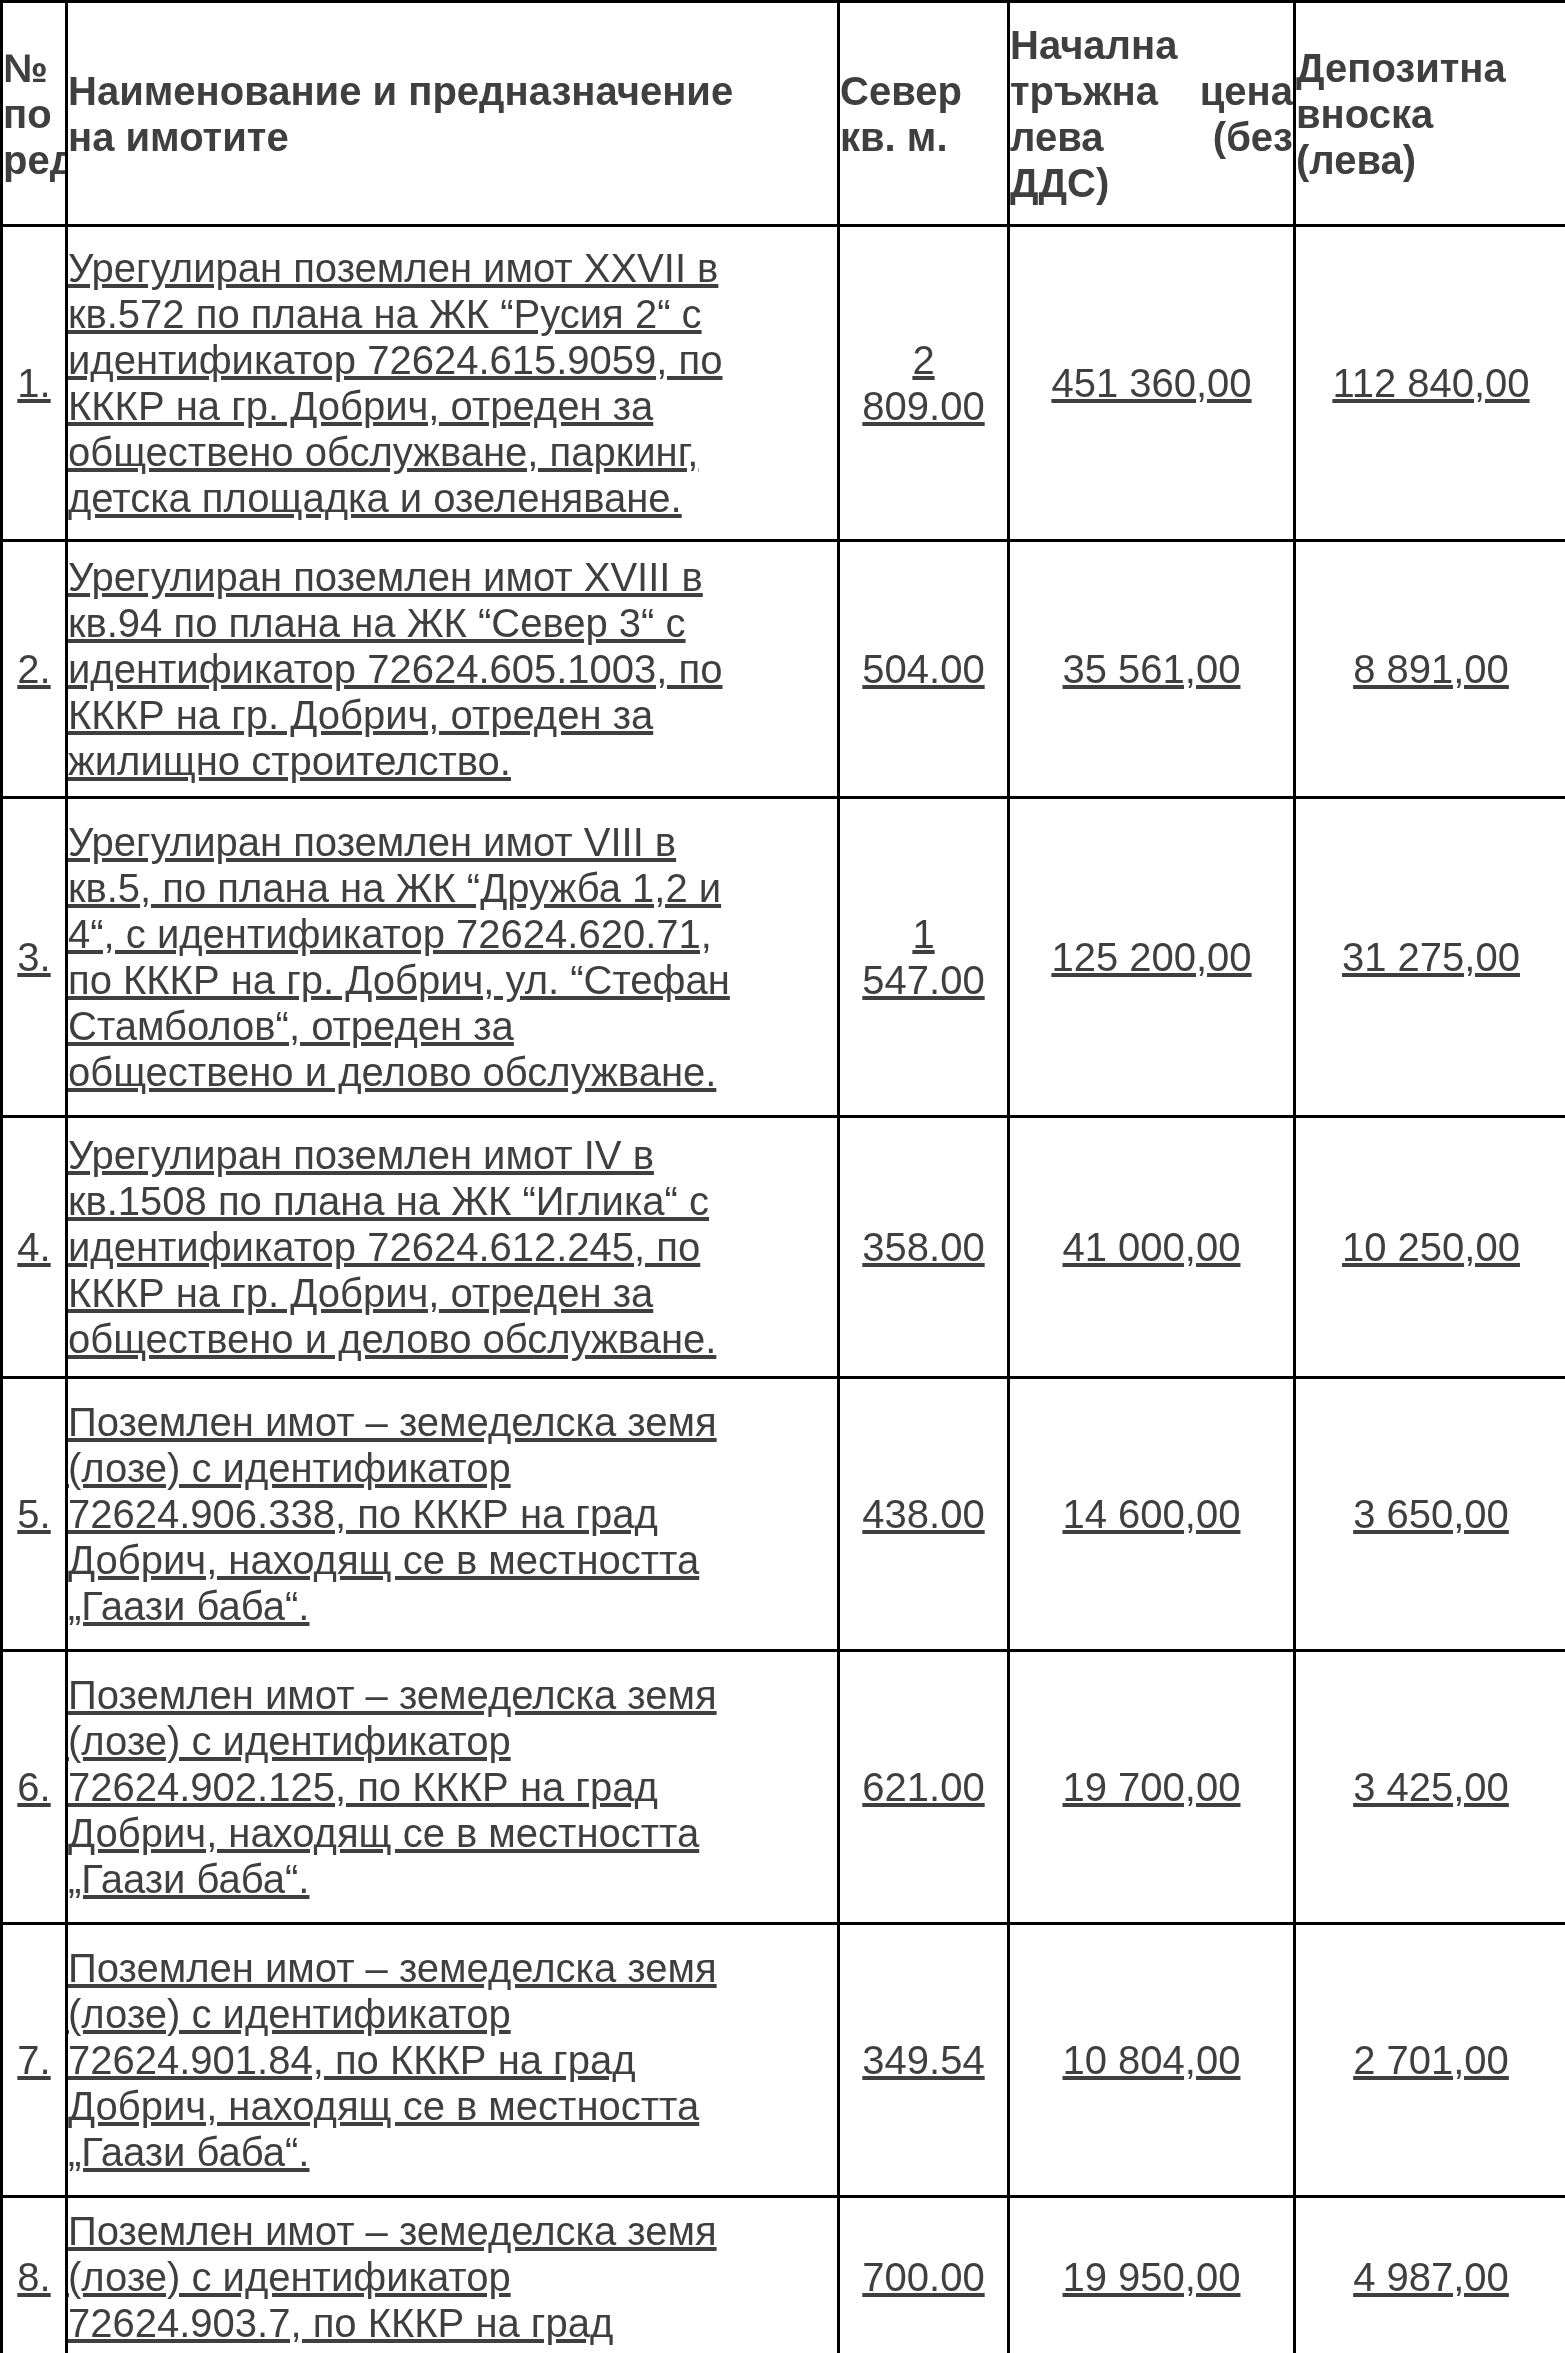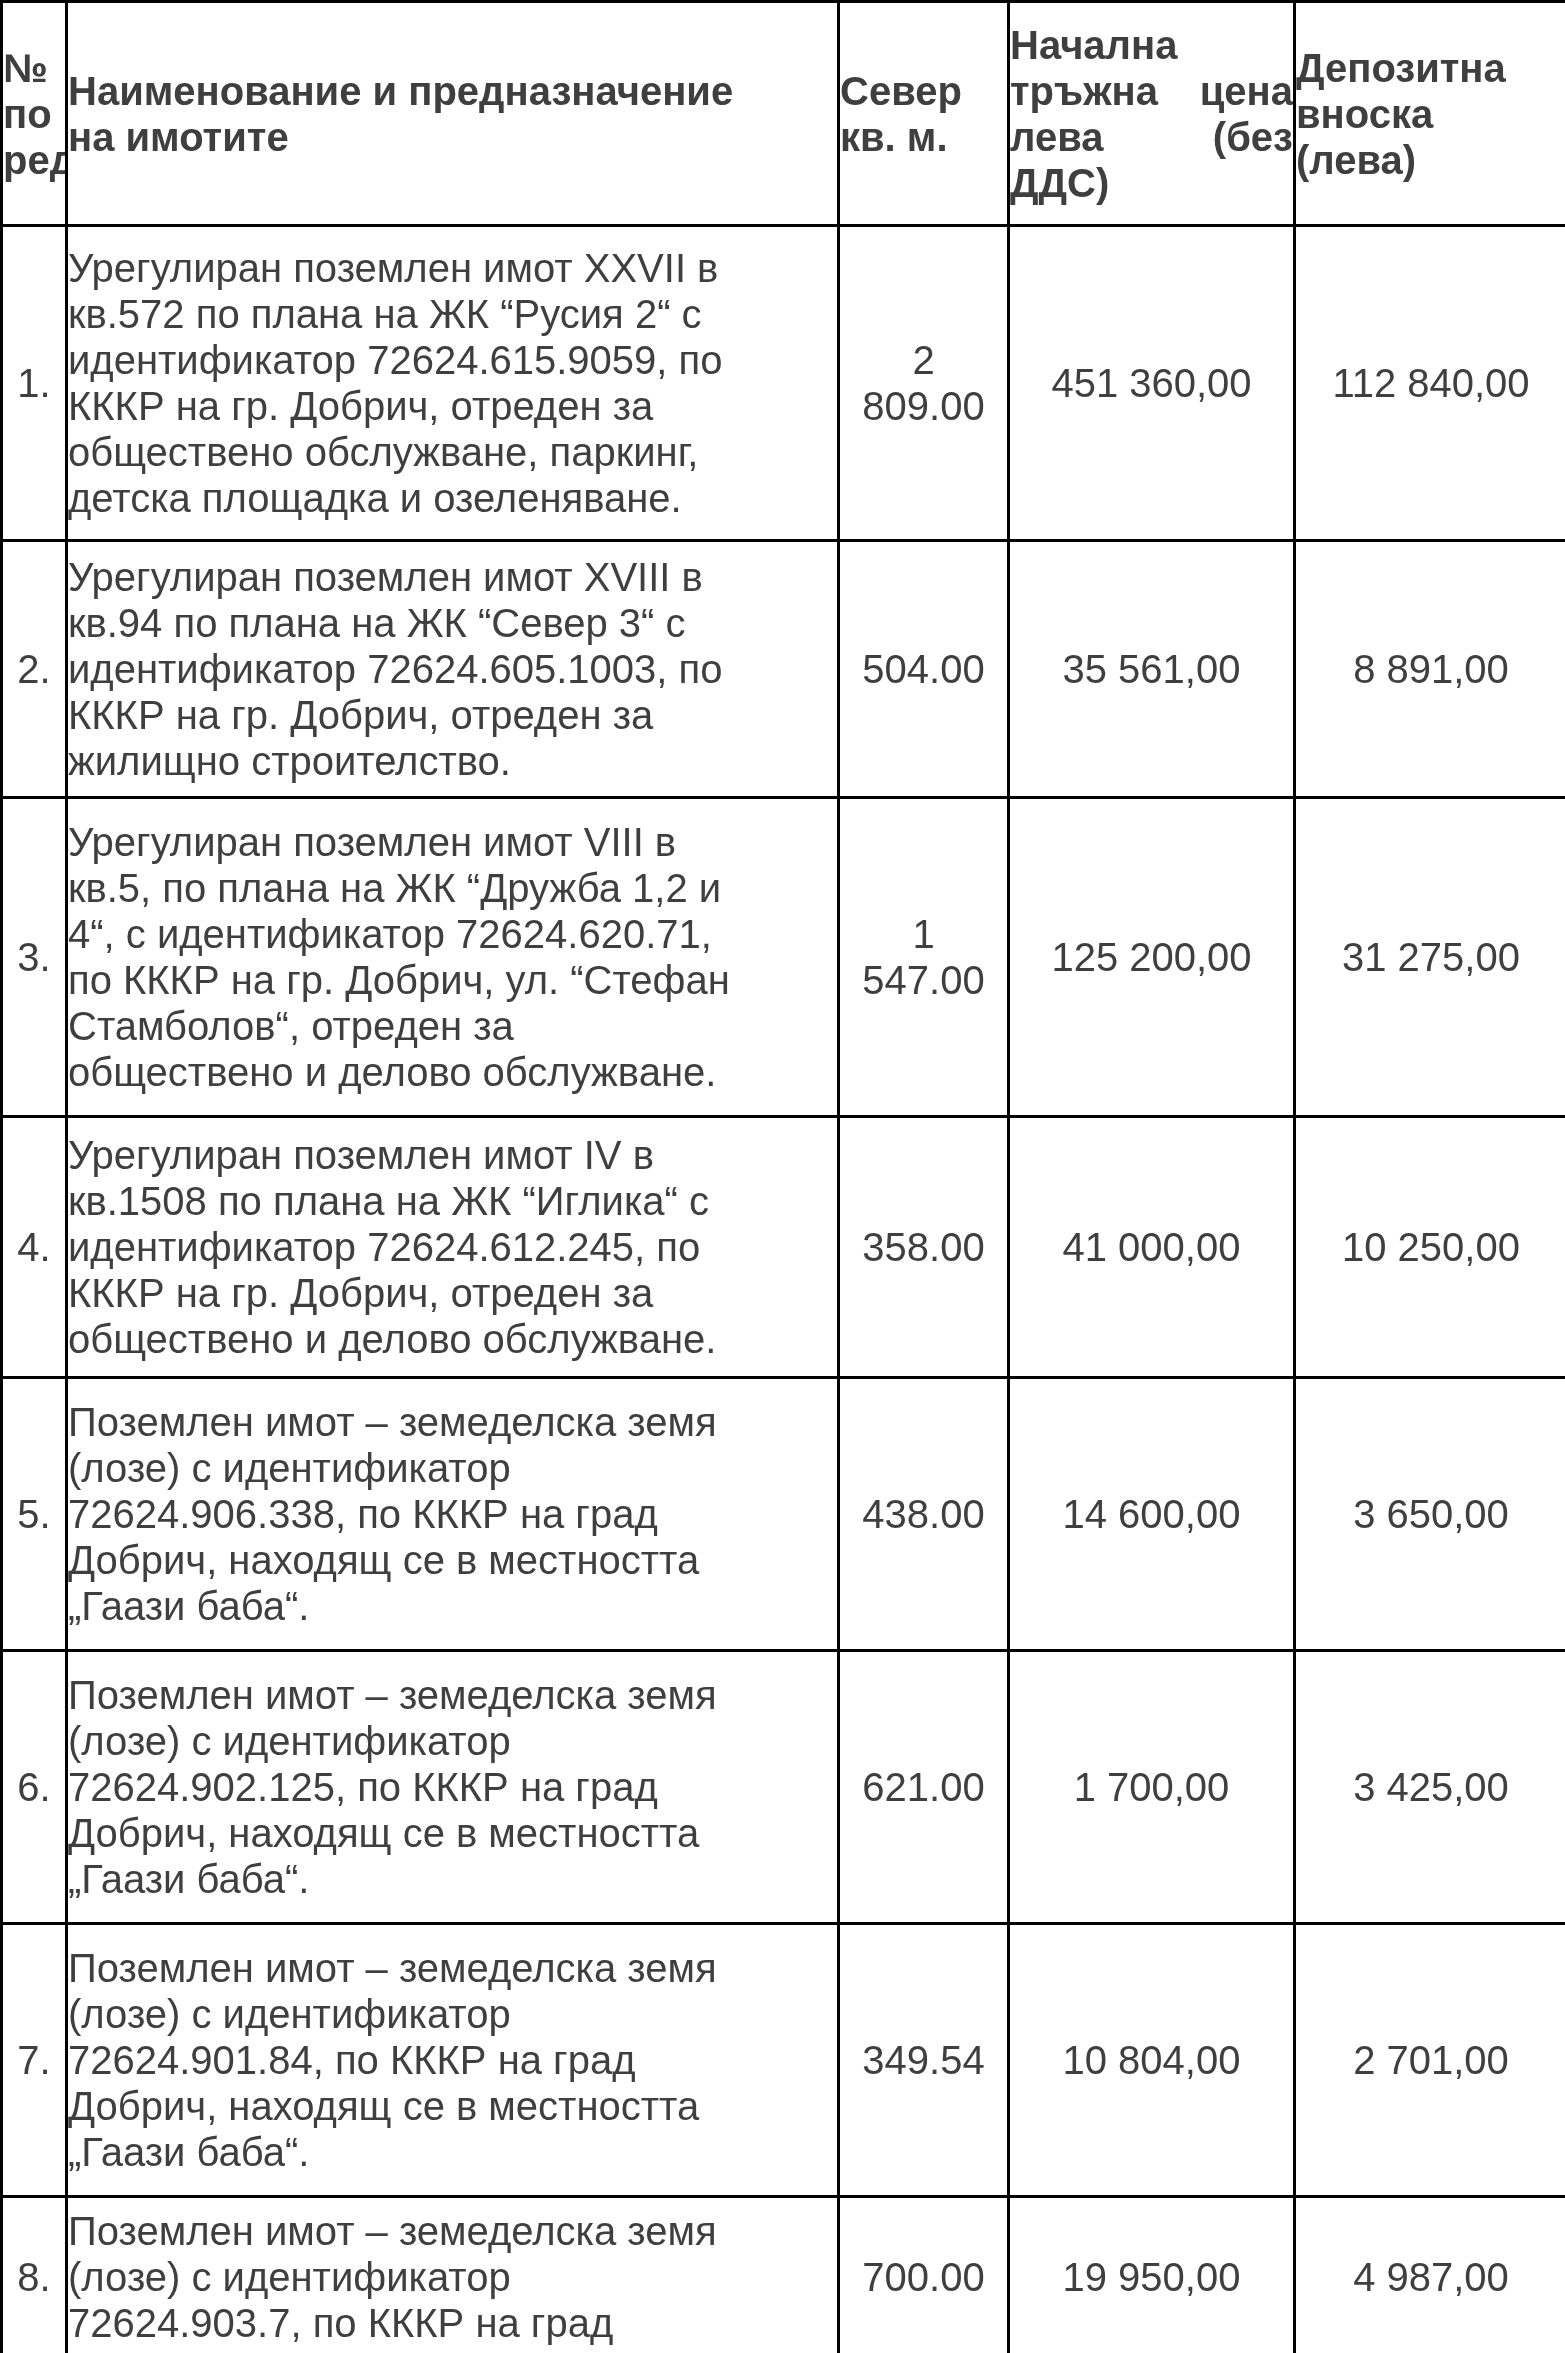--- a/index.html
+++ b/index.html
@@ -36,21 +36,21 @@
     border: 3.3px solid var(--border-color);
     vertical-align: middle;
     font-size: 40px;
     line-height: 46px;
     padding: 0;
     overflow: hidden;
   }
   table.props tr:last-child td { border-bottom: none; }
 
   th { font-weight: 700; text-align: left; }
-  td { font-weight: 400; }
+  td { font-weight: 400; text-decoration: underline; }
 
   .pre { white-space: pre-line; }
 
   
   th.h-num     { padding-left: 10px; }
   th.h-name    { padding-left: 11.6px; padding-right: 8.3px; margin-left: 7px; }
   th.h-area    { padding-left: 11.6px; }
   th.h-price   { padding-left: 10px; padding-right: 10px; text-align: justify; }
   th.h-deposit { padding-left: 11.6px; }
 
@@ -156,21 +156,21 @@
       <td class="c-val">3 650,00</td>
     </tr>
     <tr class="r-6">
       <td class="c-num">6.</td>
       <td class="c-name pre">Поземлен имот – земеделска земя
 (лозе) с идентификатор
 72624.902.125, по КККР на град
 Добрич, находящ се в местността
 „Гаази баба“.</td>
       <td class="c-val pre">621.00</td>
-      <td class="c-val">1 700,00</td>
+      <td class="c-val">19 700,00</td>
       <td class="c-val">3 425,00</td>
     </tr>
     <tr class="r-7">
       <td class="c-num">7.</td>
       <td class="c-name pre">Поземлен имот – земеделска земя
 (лозе) с идентификатор
 72624.901.84, по КККР на град
 Добрич, находящ се в местността
 „Гаази баба“.</td>
       <td class="c-val pre">349.54</td>

